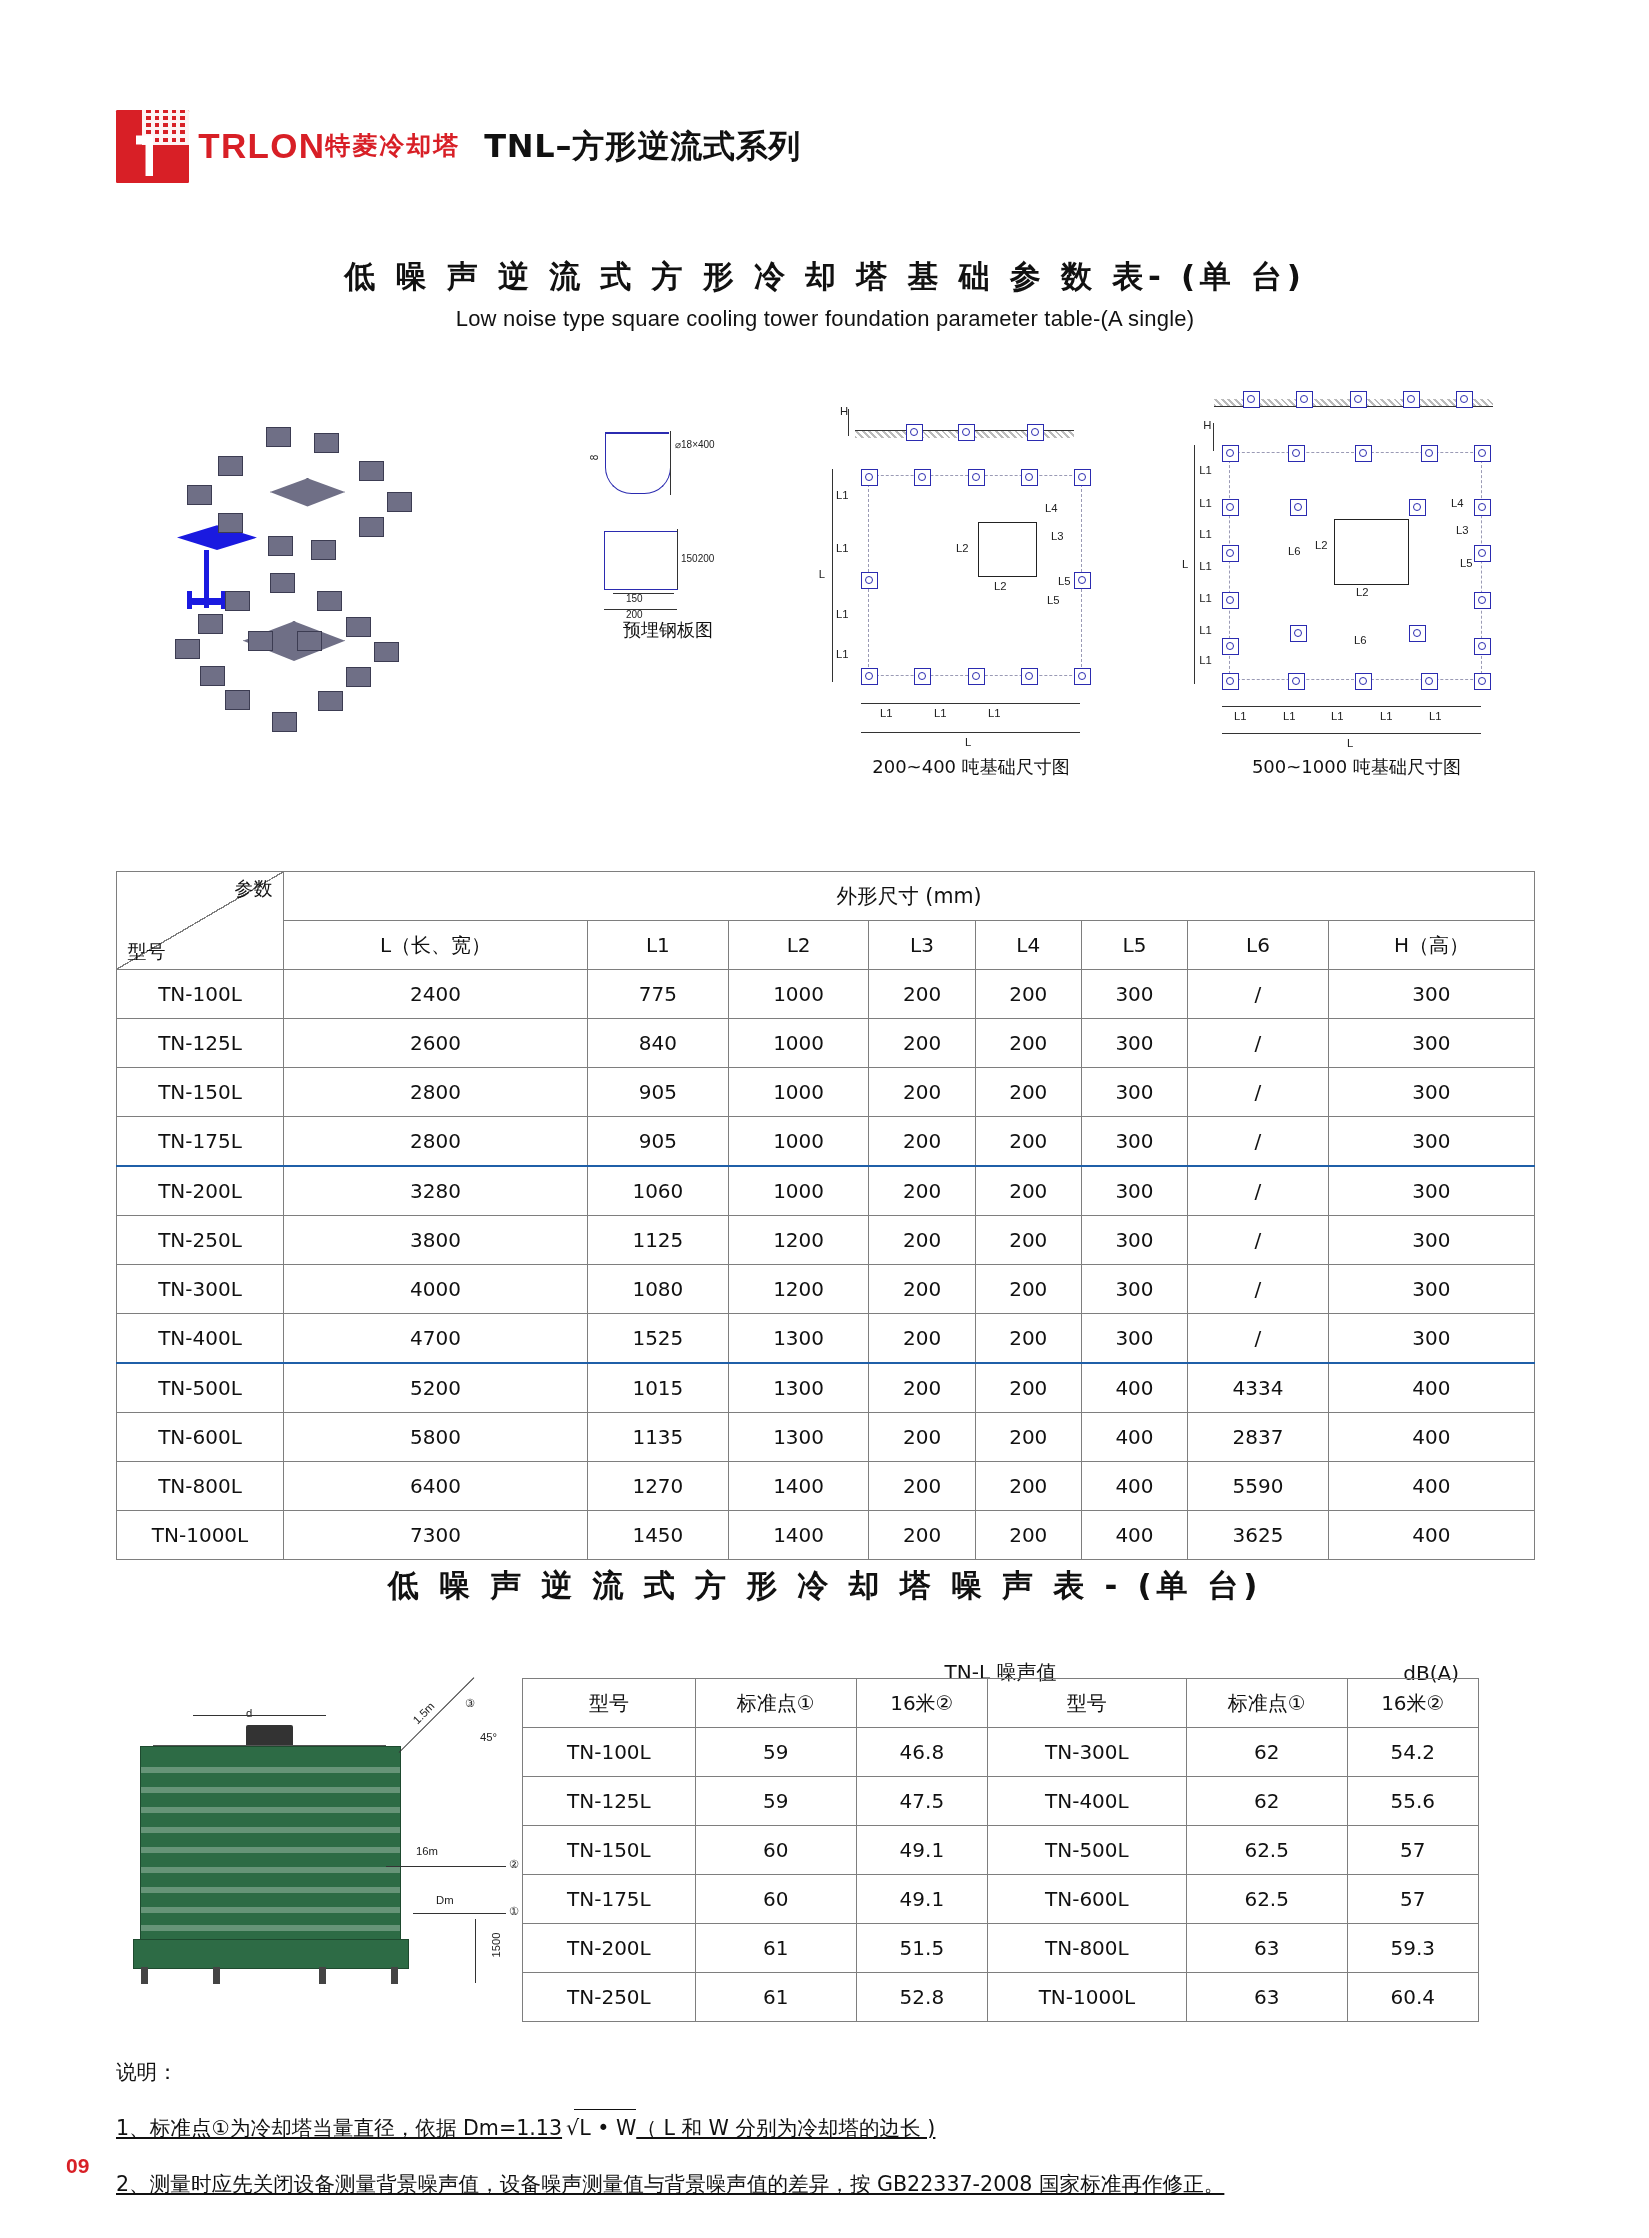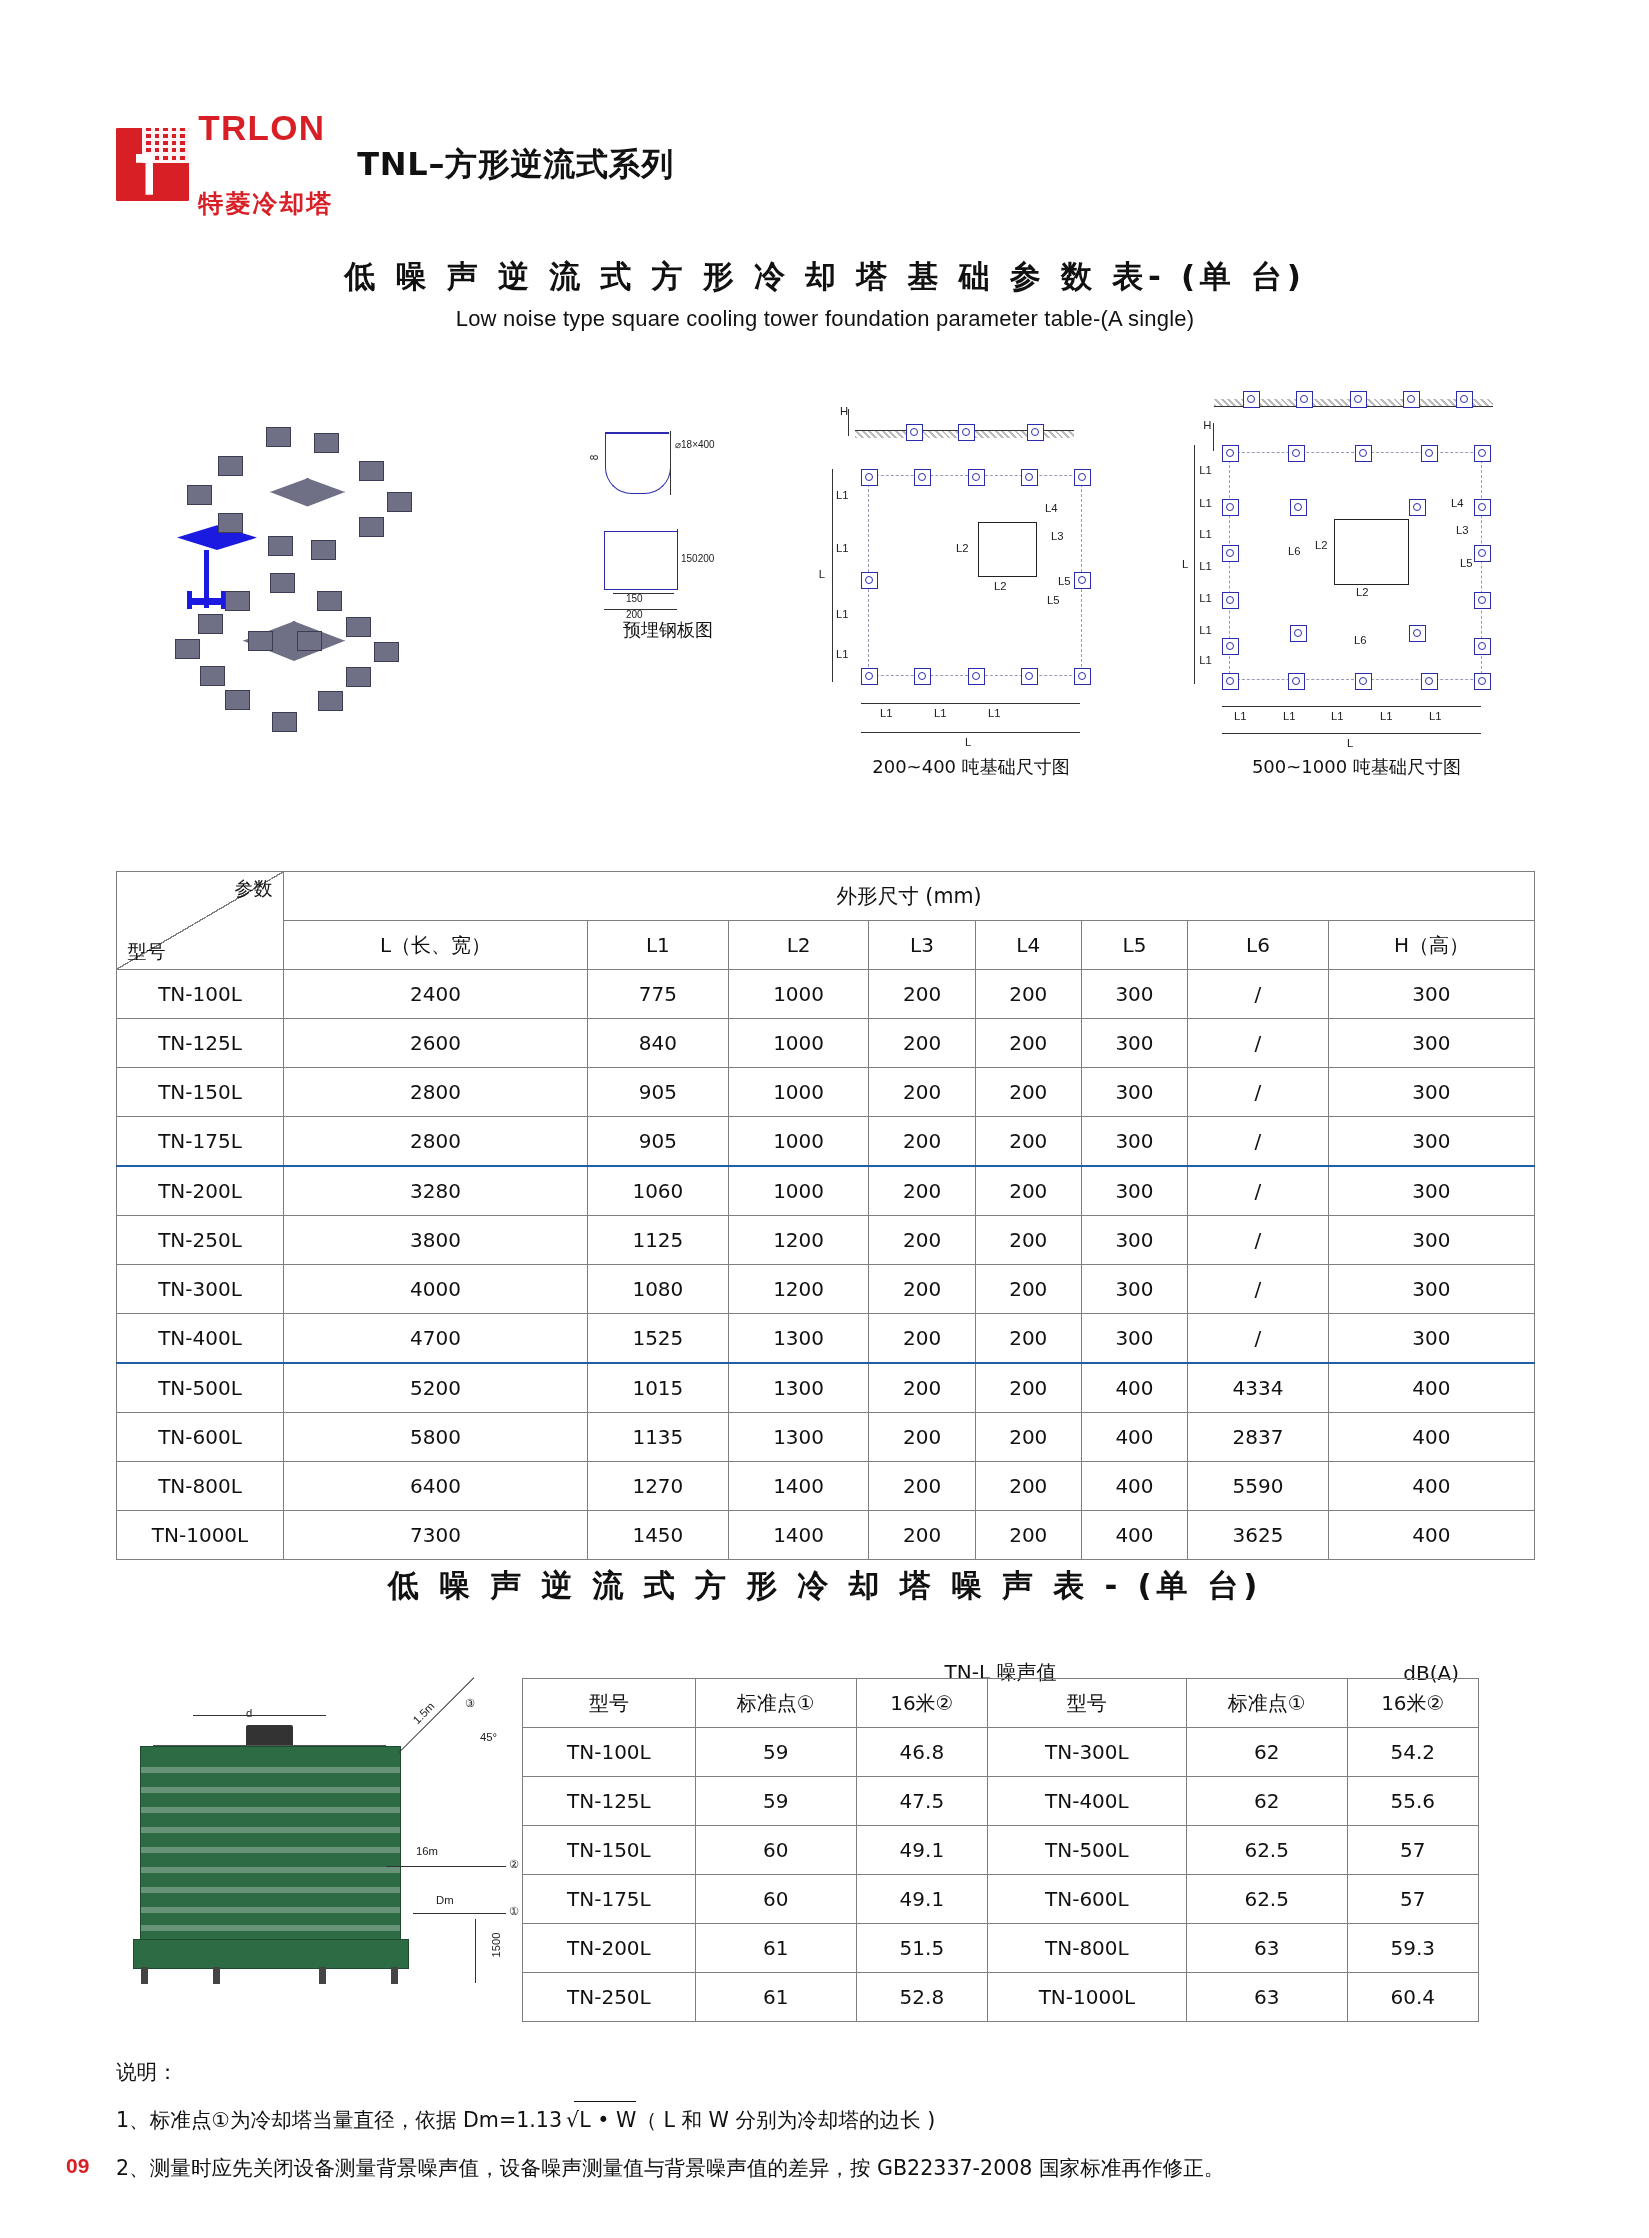--- a/index.html
+++ b/index.html
@@ -28,21 +28,21 @@
     position:absolute;right:0;top:0;width:47px;height:35px;
     background:
       repeating-linear-gradient(90deg,#ffffff 0 4px,transparent 4px 8.6px),
       repeating-linear-gradient(0deg,#ffffff 0 3.3px,transparent 3.3px 7.3px);
     opacity:.95;
   }
   .logo-mark .hook{
     position:absolute;left:20px;bottom:6.6px;width:17.3px;height:41px;background:#fff;
     clip-path:polygon(0 0,100% 0,100% 100%,55% 100%,55% 22%,0 22%);
   }
-  .logo-text{display:flex;flex-direction:column;justify-content:center;gap:40px;}
+  .logo-text{display:flex;flex-direction:row;justify-content:center;}
   .logo-text .en{
     font-family:"Liberation Sans",sans-serif;font-weight:bold;font-size:35px;color:#d81f26;
     letter-spacing:1.3px;line-height:1.05;
   }
   .logo-text .cn{
     font-family:"DejaVu Sans",sans-serif;font-weight:bold;font-size:25px;color:#d81f26;
     letter-spacing:2px;line-height:1.2;margin-top:2.7px;
   }
   .header-title{
     font-family:"DejaVu Sans",sans-serif;font-weight:bold;font-size:32px;color:#111;
@@ -133,21 +133,21 @@
   .tower-legs{position:absolute;left:20px;top:279px;width:274px;height:17.3px;}
   .leg{position:absolute;width:6.6px;height:17.3px;background:#444;}
   .motor{position:absolute;left:133px;top:37px;width:47px;height:22.6px;background:#333;border-radius:2px;}
   .fanline{position:absolute;left:40px;top:57px;width:233px;height:2.7px;background:#555;}
 
   
   .notes{
     position:absolute;left:116px;top:2054px;width:1396px;
     font-family:"DejaVu Sans",sans-serif;font-size:20.6px;color:#111;line-height:1.75;
   }
-  .notes .ln{margin-top:12px;}
+  .notes .ln{margin-top:20px;text-decoration:underline;}
   .radical{display:inline-block;position:relative;padding-left:4px;}
   .radical .bar{position:absolute;left:12px;top:-1.3px;right:0;border-top:1.3px solid #111;}
 
   .pageno{
     position:absolute;left:66px;top:2154px;font-family:"Liberation Sans",sans-serif;
     font-size:21px;color:#d81f26;font-weight:bold;
   }
 </style>
 </head>
 <body>

